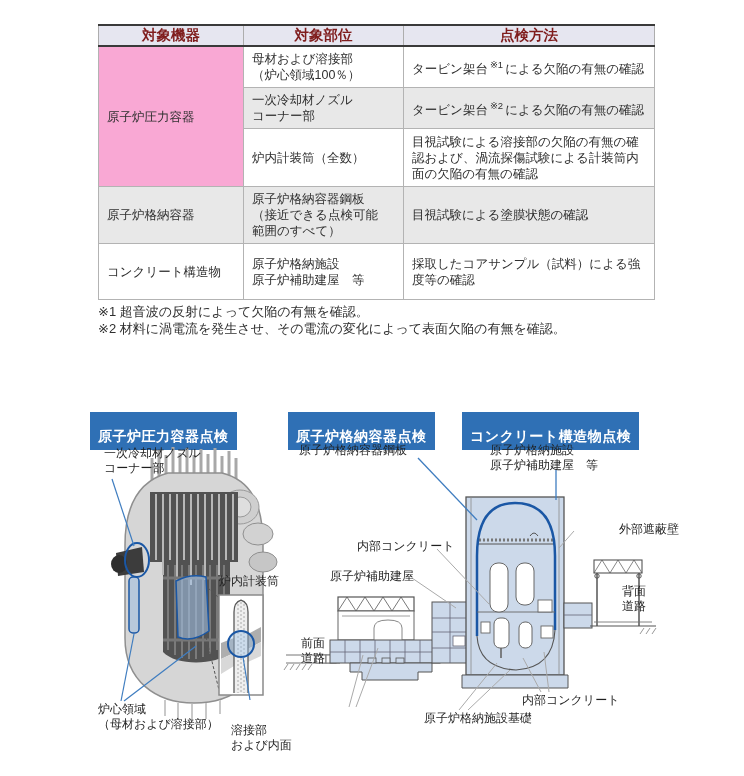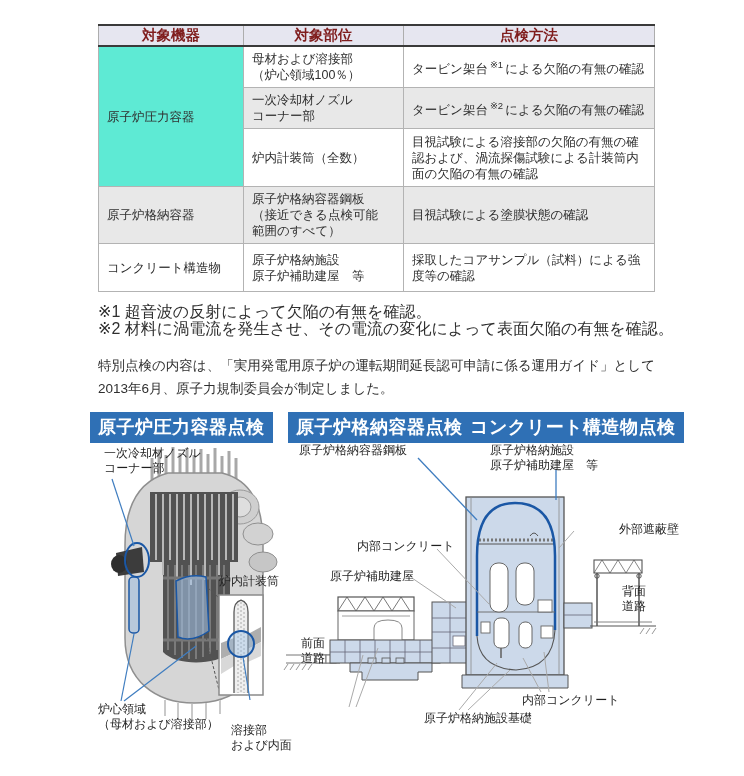--- a/index.html
+++ b/index.html
@@ -8,30 +8,30 @@
 
   
   table.spec{position:absolute;left:98px;top:24px;border-collapse:collapse;table-layout:fixed;width:556px;
              border-top:2px solid #3a3a3a;border-bottom:1px solid #9a9a9a;}
   table.spec col.c1{width:145px;} table.spec col.c2{width:160px;} table.spec col.c3{width:251px;}
   table.spec th{background:#e6e6f0;border-bottom:2px solid #3a3a3a;border-left:1px solid #adadad;border-right:1px solid #adadad;
                 font-size:14.5px;font-weight:bold;text-align:center;padding:0 4px;color:#7f1d1d;}
   table.spec td{border:1px solid #b3b3b3;font-size:12.5px;line-height:16px;padding:4px 8px;vertical-align:middle;}
   table.spec td.pre{white-space:pre-line;}
   table.spec tr.alt td{background:#e8e8e8;}
-  table.spec td.eqcell{background:#5eead4;}
+  table.spec td.eqcell{background:#f9a8d4;}
   sup.note{font-size:9.5px;vertical-align:super;margin:0 2px;}
 
   
-  .footnote{position:absolute;left:98px;font-size:16px;line-height:17px;color:#2f2f2f;}
+  .footnote{position:absolute;left:98px;font-size:13px;line-height:17px;color:#2f2f2f;}
   .paragraph{position:absolute;left:98px;top:354px;width:575px;font-size:13.5px;line-height:23px;white-space:pre-line;}
 
   
-  .sec{position:absolute;top:412px;background:#2f70b5;color:#fff;font-size:18px;font-weight:bold;
-       padding:3px 8px 4px 8px;letter-spacing:.5px;}
+  .sec{position:absolute;top:412px;background:#2f70b5;color:#fff;font-size:14px;font-weight:bold;
+       padding:16px 8px 4px 8px;letter-spacing:.5px;}
   #sec1{left:90px;} #sec2{left:288px;} #sec3{left:462px;}
 
   
   .lbl{position:absolute;font-size:12px;line-height:15px;color:#1f1f1f;white-space:pre-line;}
 
   
   svg.diag{position:absolute;left:0;top:0;pointer-events:none;}
 </style>
 </head>
 <body>
@@ -65,33 +65,31 @@
       <td class="pre">炉内計装筒（全数）</td>
       <td>目視試験による溶接部の欠陥の有無の確認および、渦流探傷試験による計装筒内面の欠陥の有無の確認</td>
     </tr>
     <tr class="alt" style="height:54px;">
       <td>原子炉格納容器</td>
       <td class="pre">原子炉格納容器鋼板
 （接近できる点検可能
 範囲のすべて）</td>
       <td>目視試験による塗膜状態の確認</td>
     </tr>
-    <tr style="height:48px;">
+    <tr style="height:56px;">
       <td>コンクリート構造物</td>
       <td class="pre">原子炉格納施設
 原子炉補助建屋　等</td>
       <td>採取したコアサンプル（試料）による強度等の確認</td>
     </tr>
   </tbody>
     </table>
 
   <div class="footnote" style="top:303px;">※1 超音波の反射によって欠陥の有無を確認。</div>
   <div class="footnote" style="top:320px;">※2 材料に渦電流を発生させ、その電流の変化によって表面欠陥の有無を確認。</div>
-  <div class="paragraph">特別点検の内容は、「実用発電用原子炉の運転期間延長認可申請に係る運用ガイド」として
-2013年6月、原子力規制委員会が制定しました。</div>
 
   <div class="sec" id="sec1">原子炉圧力容器点検</div>
   <div class="sec" id="sec3">コンクリート構造物点検</div>
   <div class="sec" id="sec2">原子炉格納容器点検</div>
 
   <svg class="diag" width="744" height="776" viewBox="0 0 744 776">
 
     <g>
 
       <g stroke="#a8a8a8" stroke-width="3">

